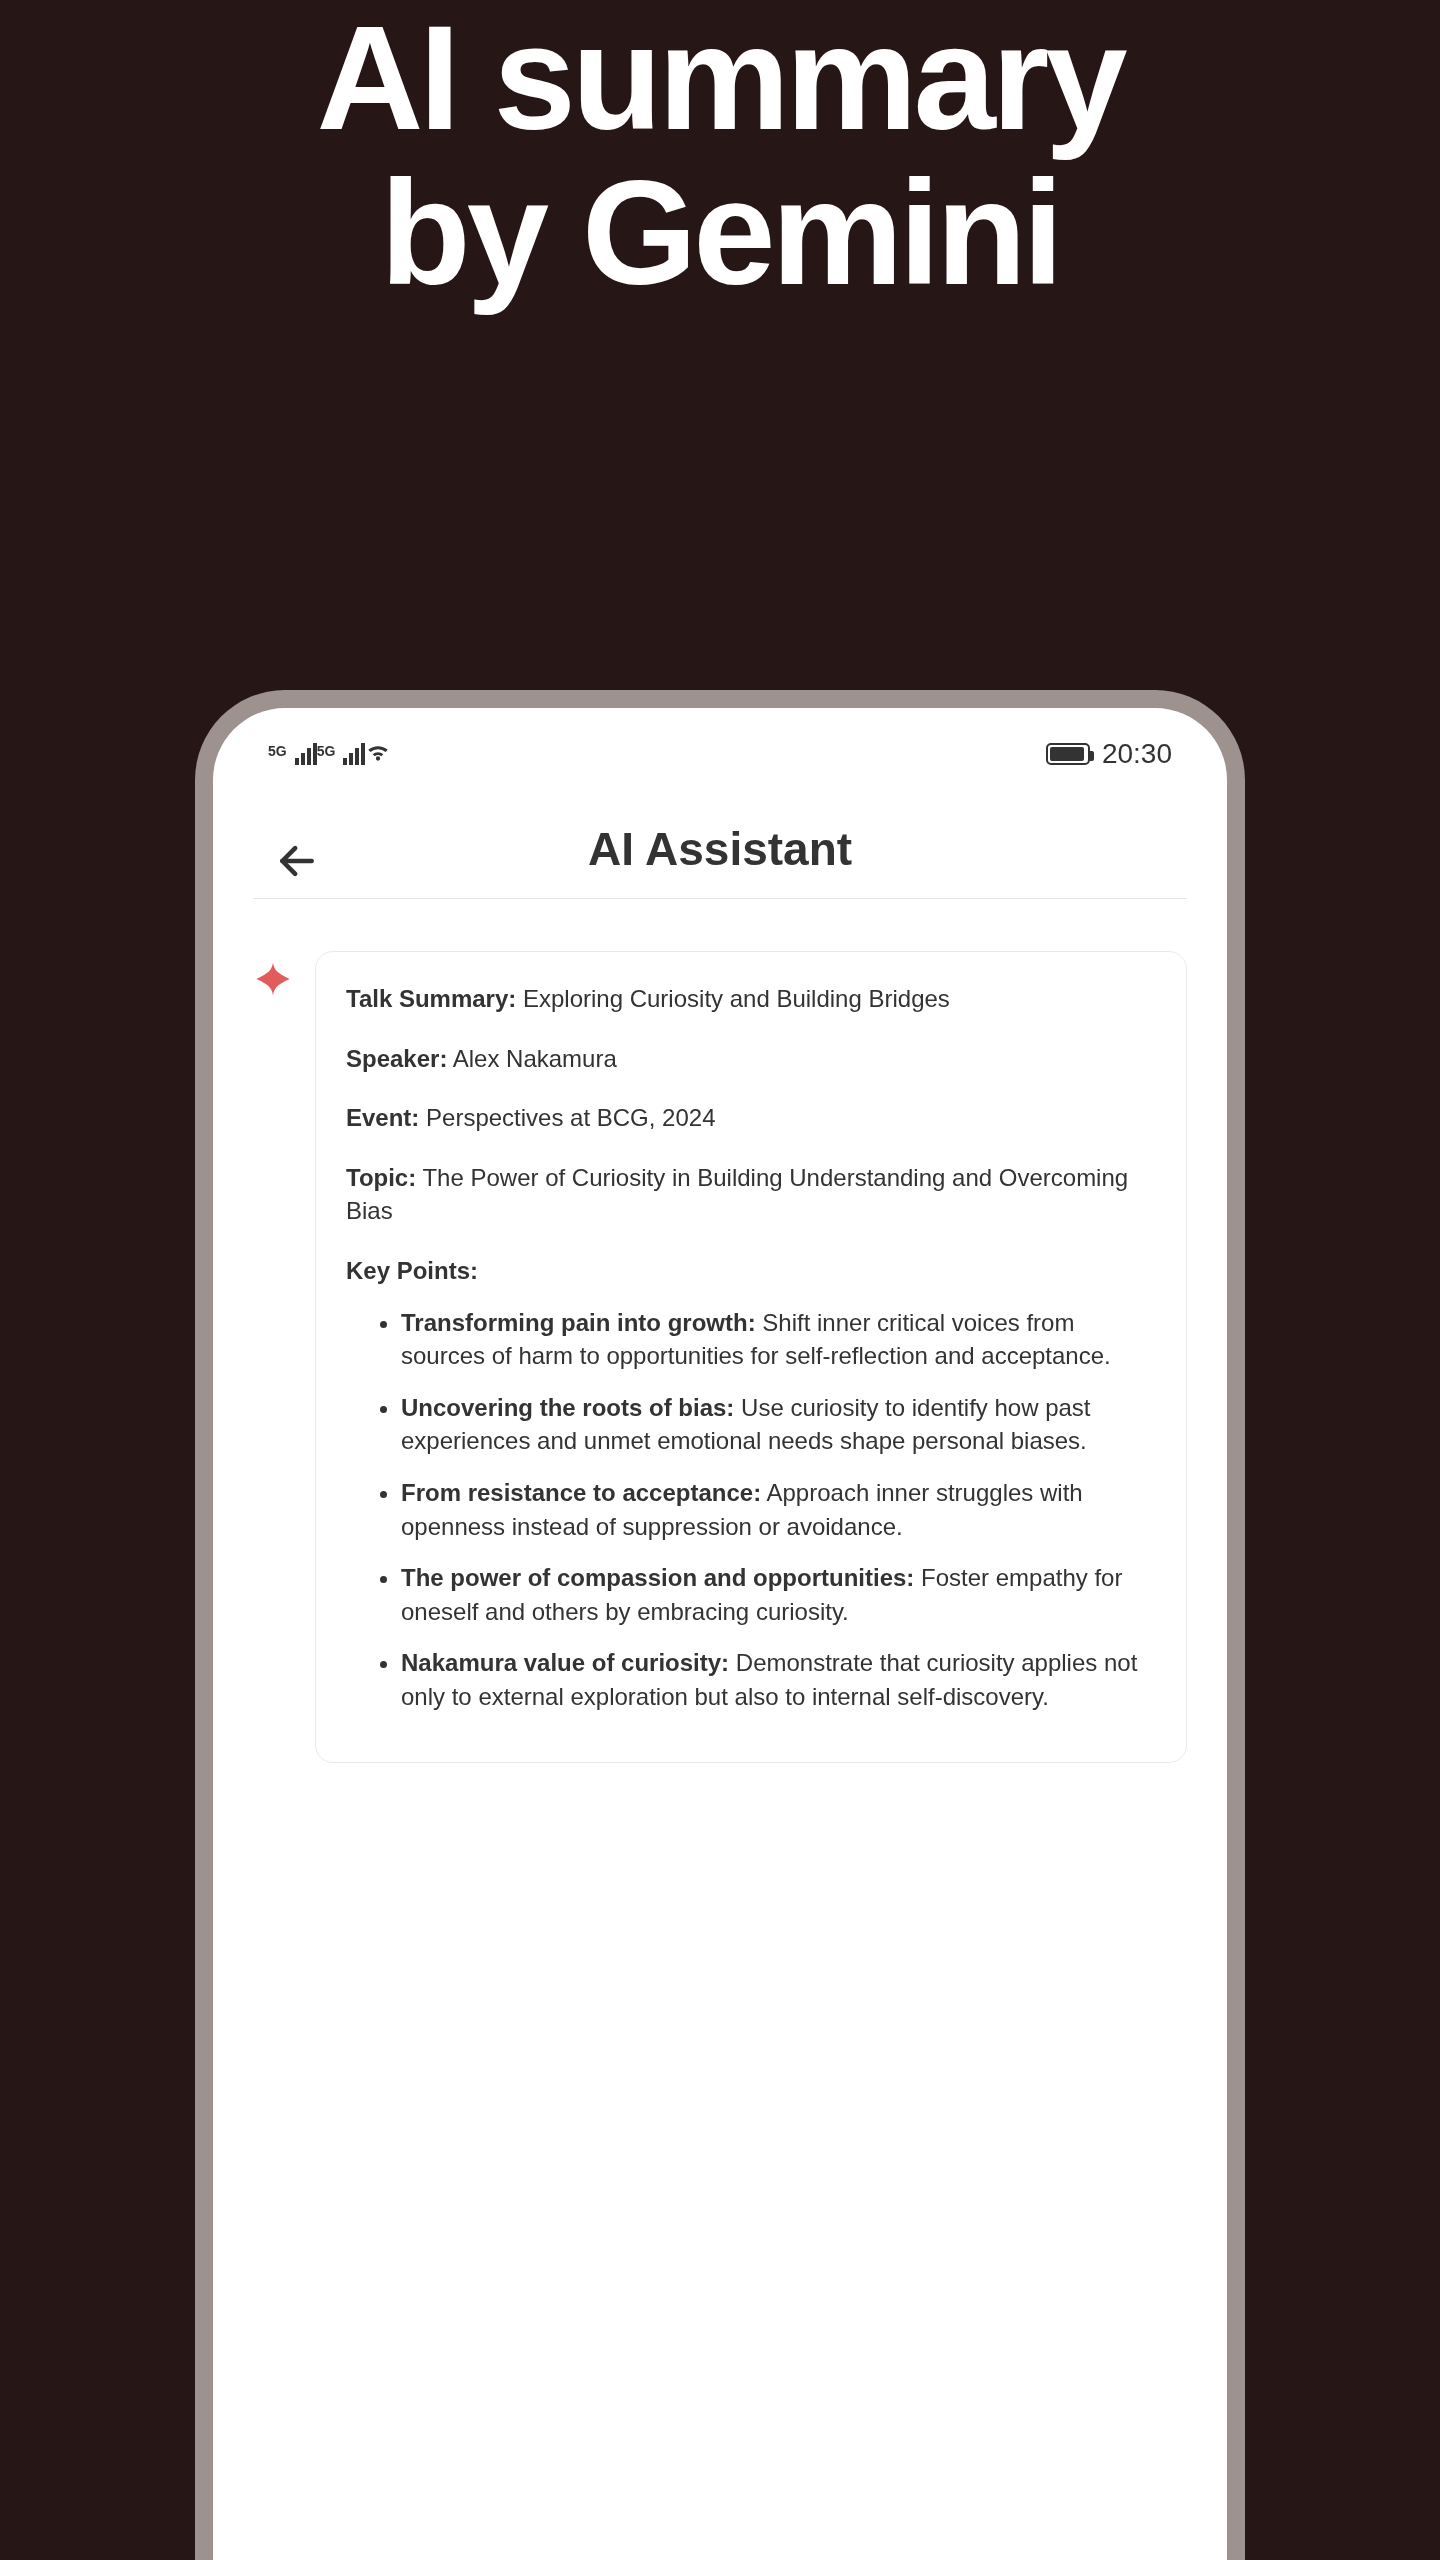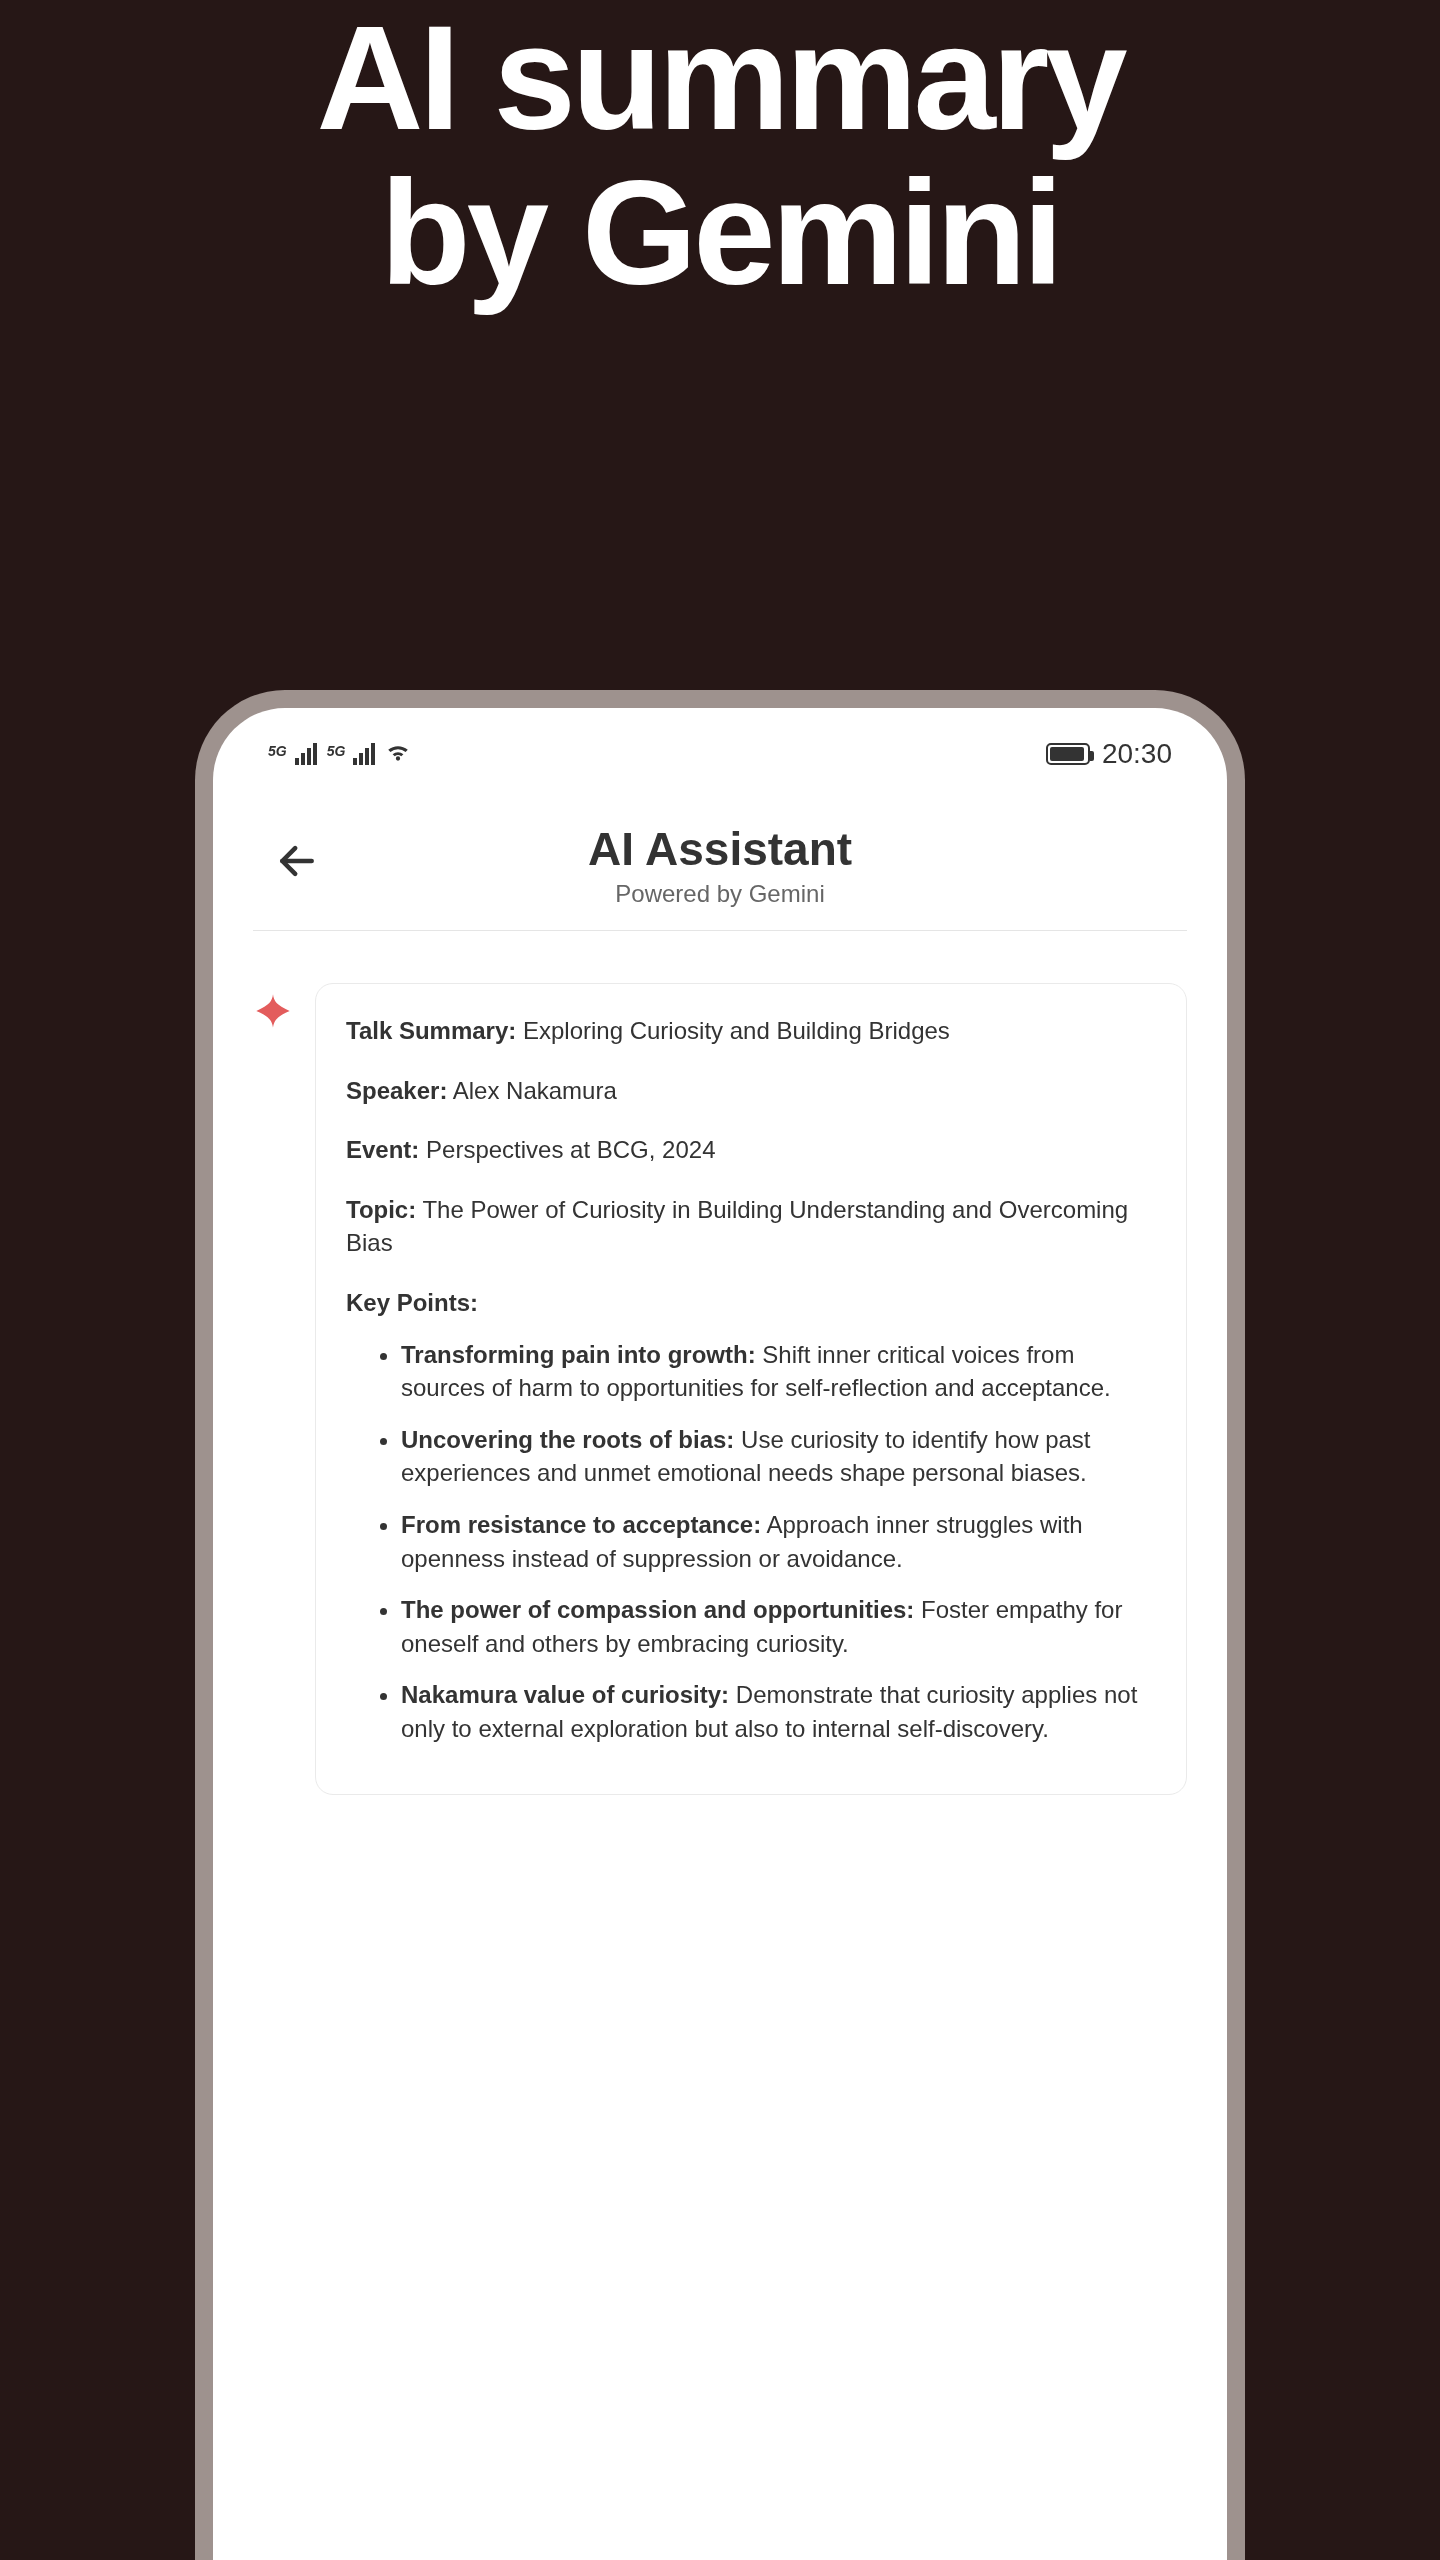--- a/index.html
+++ b/index.html
@@ -38,21 +38,21 @@
       position: relative;
     }
     .status-bar {
       display: flex;
       justify-content: space-between;
       align-items: center;
       padding: 30px 55px 10px;
       font-size: 28px;
       color: #333;
     }
-    .status-left { display: flex; align-items: center; gap: 10px; font-style: italic; }
+    .status-left { display: flex; align-items: center; gap: 0; }
     .sig-group { display: flex; align-items: flex-end; gap: 6px; }
     .sig-tiny-label { font-size: 14px; font-weight: 600; margin-right: 2px; align-self: flex-start; }
     .sig-bars { display: flex; align-items: flex-end; gap: 2px; }
     .sig-bar { width: 4px; background: #333; }
     .sig-bar.b1 { height: 7px; }
     .sig-bar.b2 { height: 12px; }
     .sig-bar.b3 { height: 17px; }
     .sig-bar.b4 { height: 22px; }
     .status-right { display: flex; align-items: center; gap: 12px; font-weight: 500; }
     .battery {
@@ -173,21 +173,20 @@
     </div>
 
     <div class="app-header">
       <div class="back-btn">
         <svg width="44" height="44" viewBox="0 0 24 24" fill="none" stroke="#333" stroke-width="2.5" stroke-linecap="round" stroke-linejoin="round">
             <line x1="20" y1="12" x2="4" y2="12"></line>
             <polyline points="11 5 4 12 11 19"></polyline>
           </svg>
       </div>
       <div class="app-header-title">AI Assistant</div>
-      <div class="app-header-sub">Powered by Gemini</div>
     </div>
 
     <div class="content-area">
       <div class="spark-icon">
         <svg width="40" height="40" viewBox="0 0 24 24">
             <path fill="#e35c5c" d="M12 2c.5 4 2 6.5 10 10-8 3.5-9.5 6-10 10-.5-4-2-6.5-10-10 8-3.5 9.5-6 10-10z"></path>
           </svg>
       </div>
 
       <div class="summary-card">

